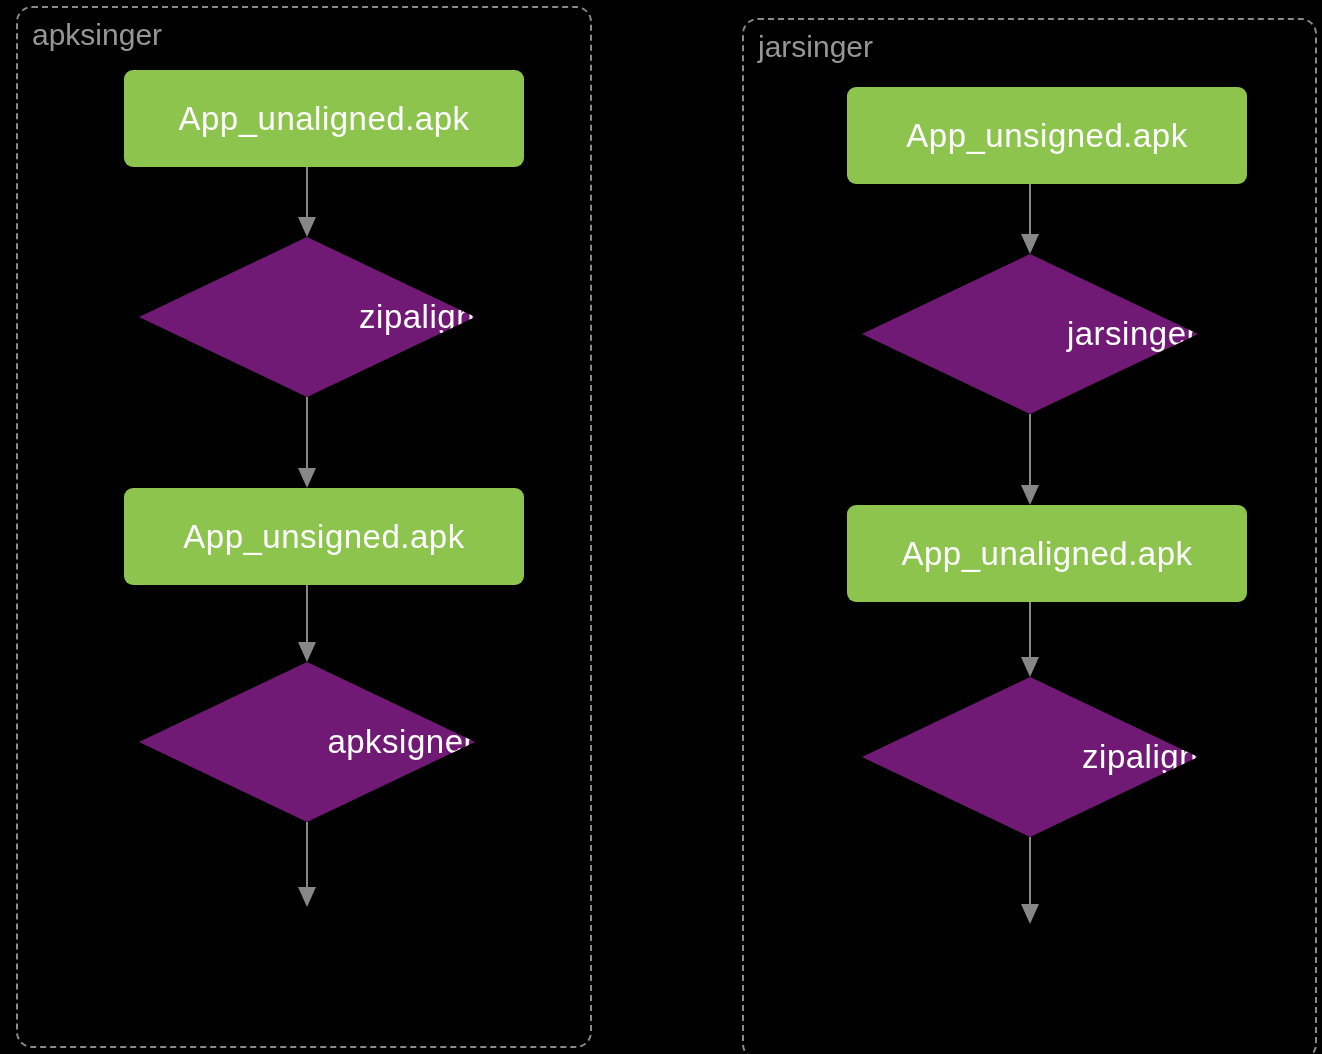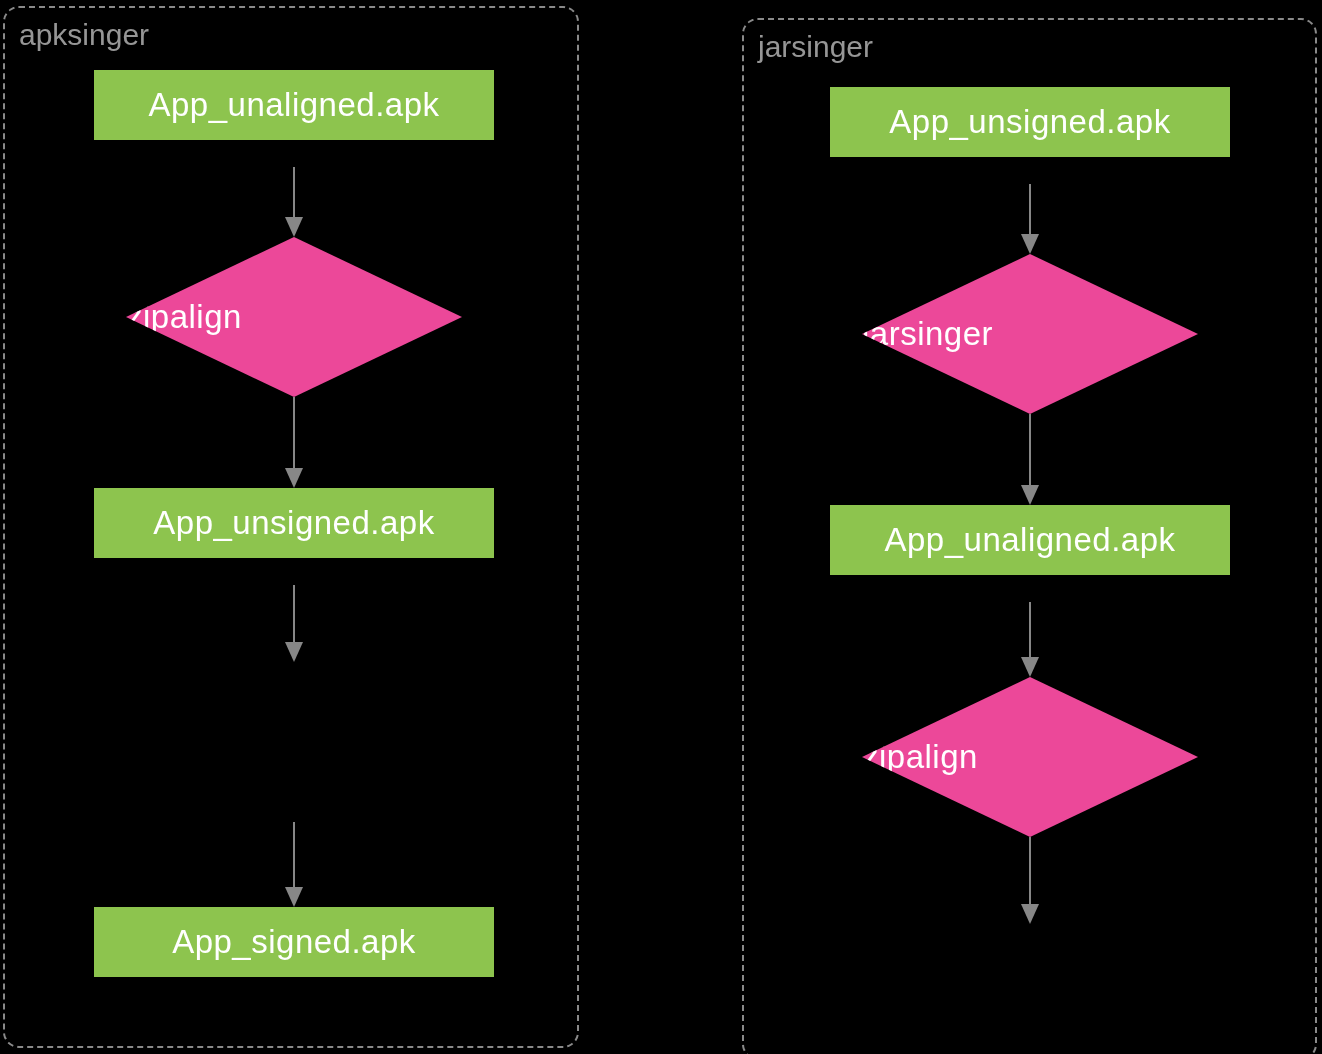--- a/index.html
+++ b/index.html
@@ -14,52 +14,53 @@
     background: #000000;
     font-family: "Liberation Sans", sans-serif;
     overflow: hidden;
   }
   .panel {
     position: absolute;
     border: 2px dashed #8a8a8a;
     border-radius: 16px;
     box-sizing: border-box;
   }
-  #panel-left  { left: 3px;   top: 6px; width: 576px; height: 1042px; }
+  #panel-left  { left: 16px;   top: 6px; width: 576px; height: 1042px; }
   #panel-right { left: 742px; top: 18px; width: 575px; height: 1042px; }
   .panel-label {
     position: absolute;
     left: 14px;
     top: 10px;
     font-size: 30px;
     line-height: 1.1;
     color: #969696;
   }
   .node-box {
     position: absolute;
     width: 400px;
-    height: 70px;
+    height: 97px;
     background: #8DC44E;
-    border-radius: 0;
+    border-radius: 9px;
     display: flex;
     align-items: center;
     justify-content: center;
     color: #ffffff;
     font-size: 33px;
     letter-spacing: 0.5px;
+    margin-left: 17px;
   }
   .node-diamond {
     position: absolute;
     width: 336px;
     height: 160px;
-    background: #ec4899;
+    background: #701a75;
     clip-path: polygon(50% 0, 100% 50%, 50% 100%, 0 50%);
     display: flex;
     align-items: center;
-    justify-content: flex-start;
+    justify-content: flex-end;
     color: #ffffff;
     font-size: 33px;
     letter-spacing: 0.5px;
   }
   .arrow {
     position: absolute;
     width: 18px;
     display: flex;
     flex-direction: column;
     align-items: center;
@@ -105,29 +106,29 @@
 
     <div class="node-box" style="left:89px; top:480px;">
       <span>App_unsigned.apk</span>
     </div>
 
     <div class="arrow" style="left:280px; top:577px; height:77px;">
       <div class="arrow-stem"></div>
       <div class="arrow-head"></div>
     </div>
 
+    <div class="node-diamond" style="left:121px; top:654px;">
+      <span>apksigner</span>
+    </div>
 
     <div class="arrow" style="left:280px; top:814px; height:85px;">
       <div class="arrow-stem"></div>
       <div class="arrow-head"></div>
     </div>
 
-    <div class="node-box" style="left:89px; top:899px;">
-      <span>App_signed.apk</span>
-    </div>
   </div>
 
   <div id="panel-right" class="panel">
     <div class="panel-label">jarsinger</div>
 
     <div class="node-box" style="left:86px; top:67px;">
       <span>App_unsigned.apk</span>
     </div>
 
     <div class="arrow" style="left:277px; top:164px; height:70px;">

